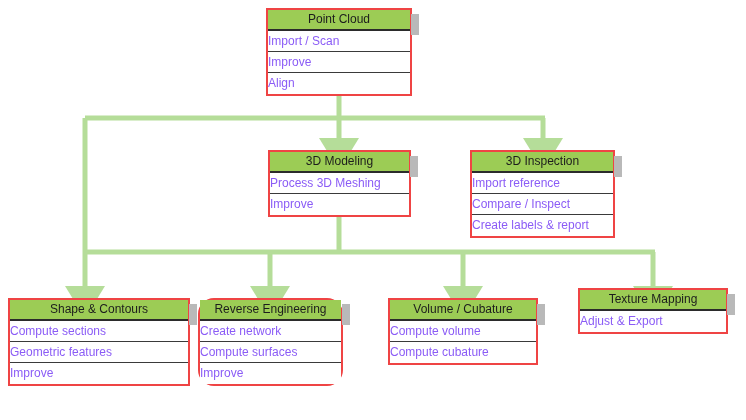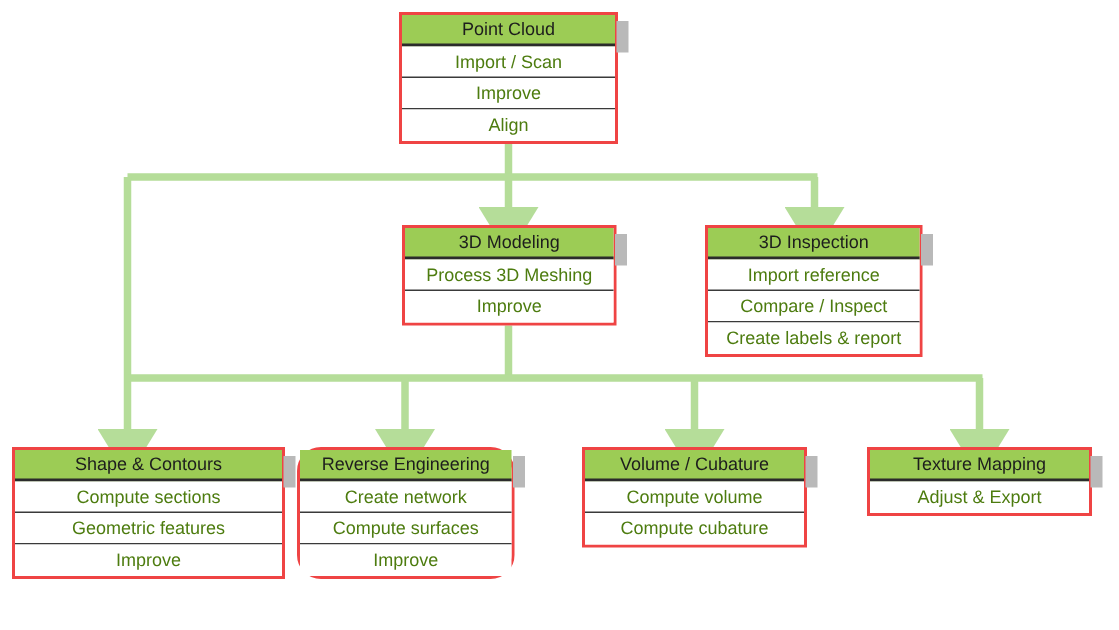--- a/index.html
+++ b/index.html
@@ -53,23 +53,22 @@
     color: #1d1d1d;
     white-space: nowrap;
     overflow: hidden;
   }
   .node-row {
     box-sizing: border-box;
     height: 21px;
     line-height: 20px;
     background: #ffffff;
     border-bottom: 1px solid #3a3a3a;
-    text-align: center;
     font-size: 12px;
-    color: #4d7c0f;
+    color: #8b5cf6;
     white-space: nowrap;
     overflow: hidden;
   }
   .node-row.last {
     border-bottom: none;
   }
 </style>
 </head>
 <body>
 
@@ -158,19 +157,19 @@
     <div class="node-row last">Improve</div>
   </div>
 
   <div class="node" style="left:388px; top:298px; width:150px;">
     <div class="shadow-tab"></div>
     <div class="node-header">Volume / Cubature</div>
     <div class="node-row">Compute volume</div>
     <div class="node-row last">Compute cubature</div>
   </div>
 
-  <div class="node" style="left:578px; top:298px; width:150px;">
+  <div class="node" style="left:578px; top:288px; width:150px;">
     <div class="shadow-tab"></div>
     <div class="node-header">Texture Mapping</div>
     <div class="node-row last">Adjust &amp; Export</div>
   </div>
 
 </div>
 
 </body></html>

